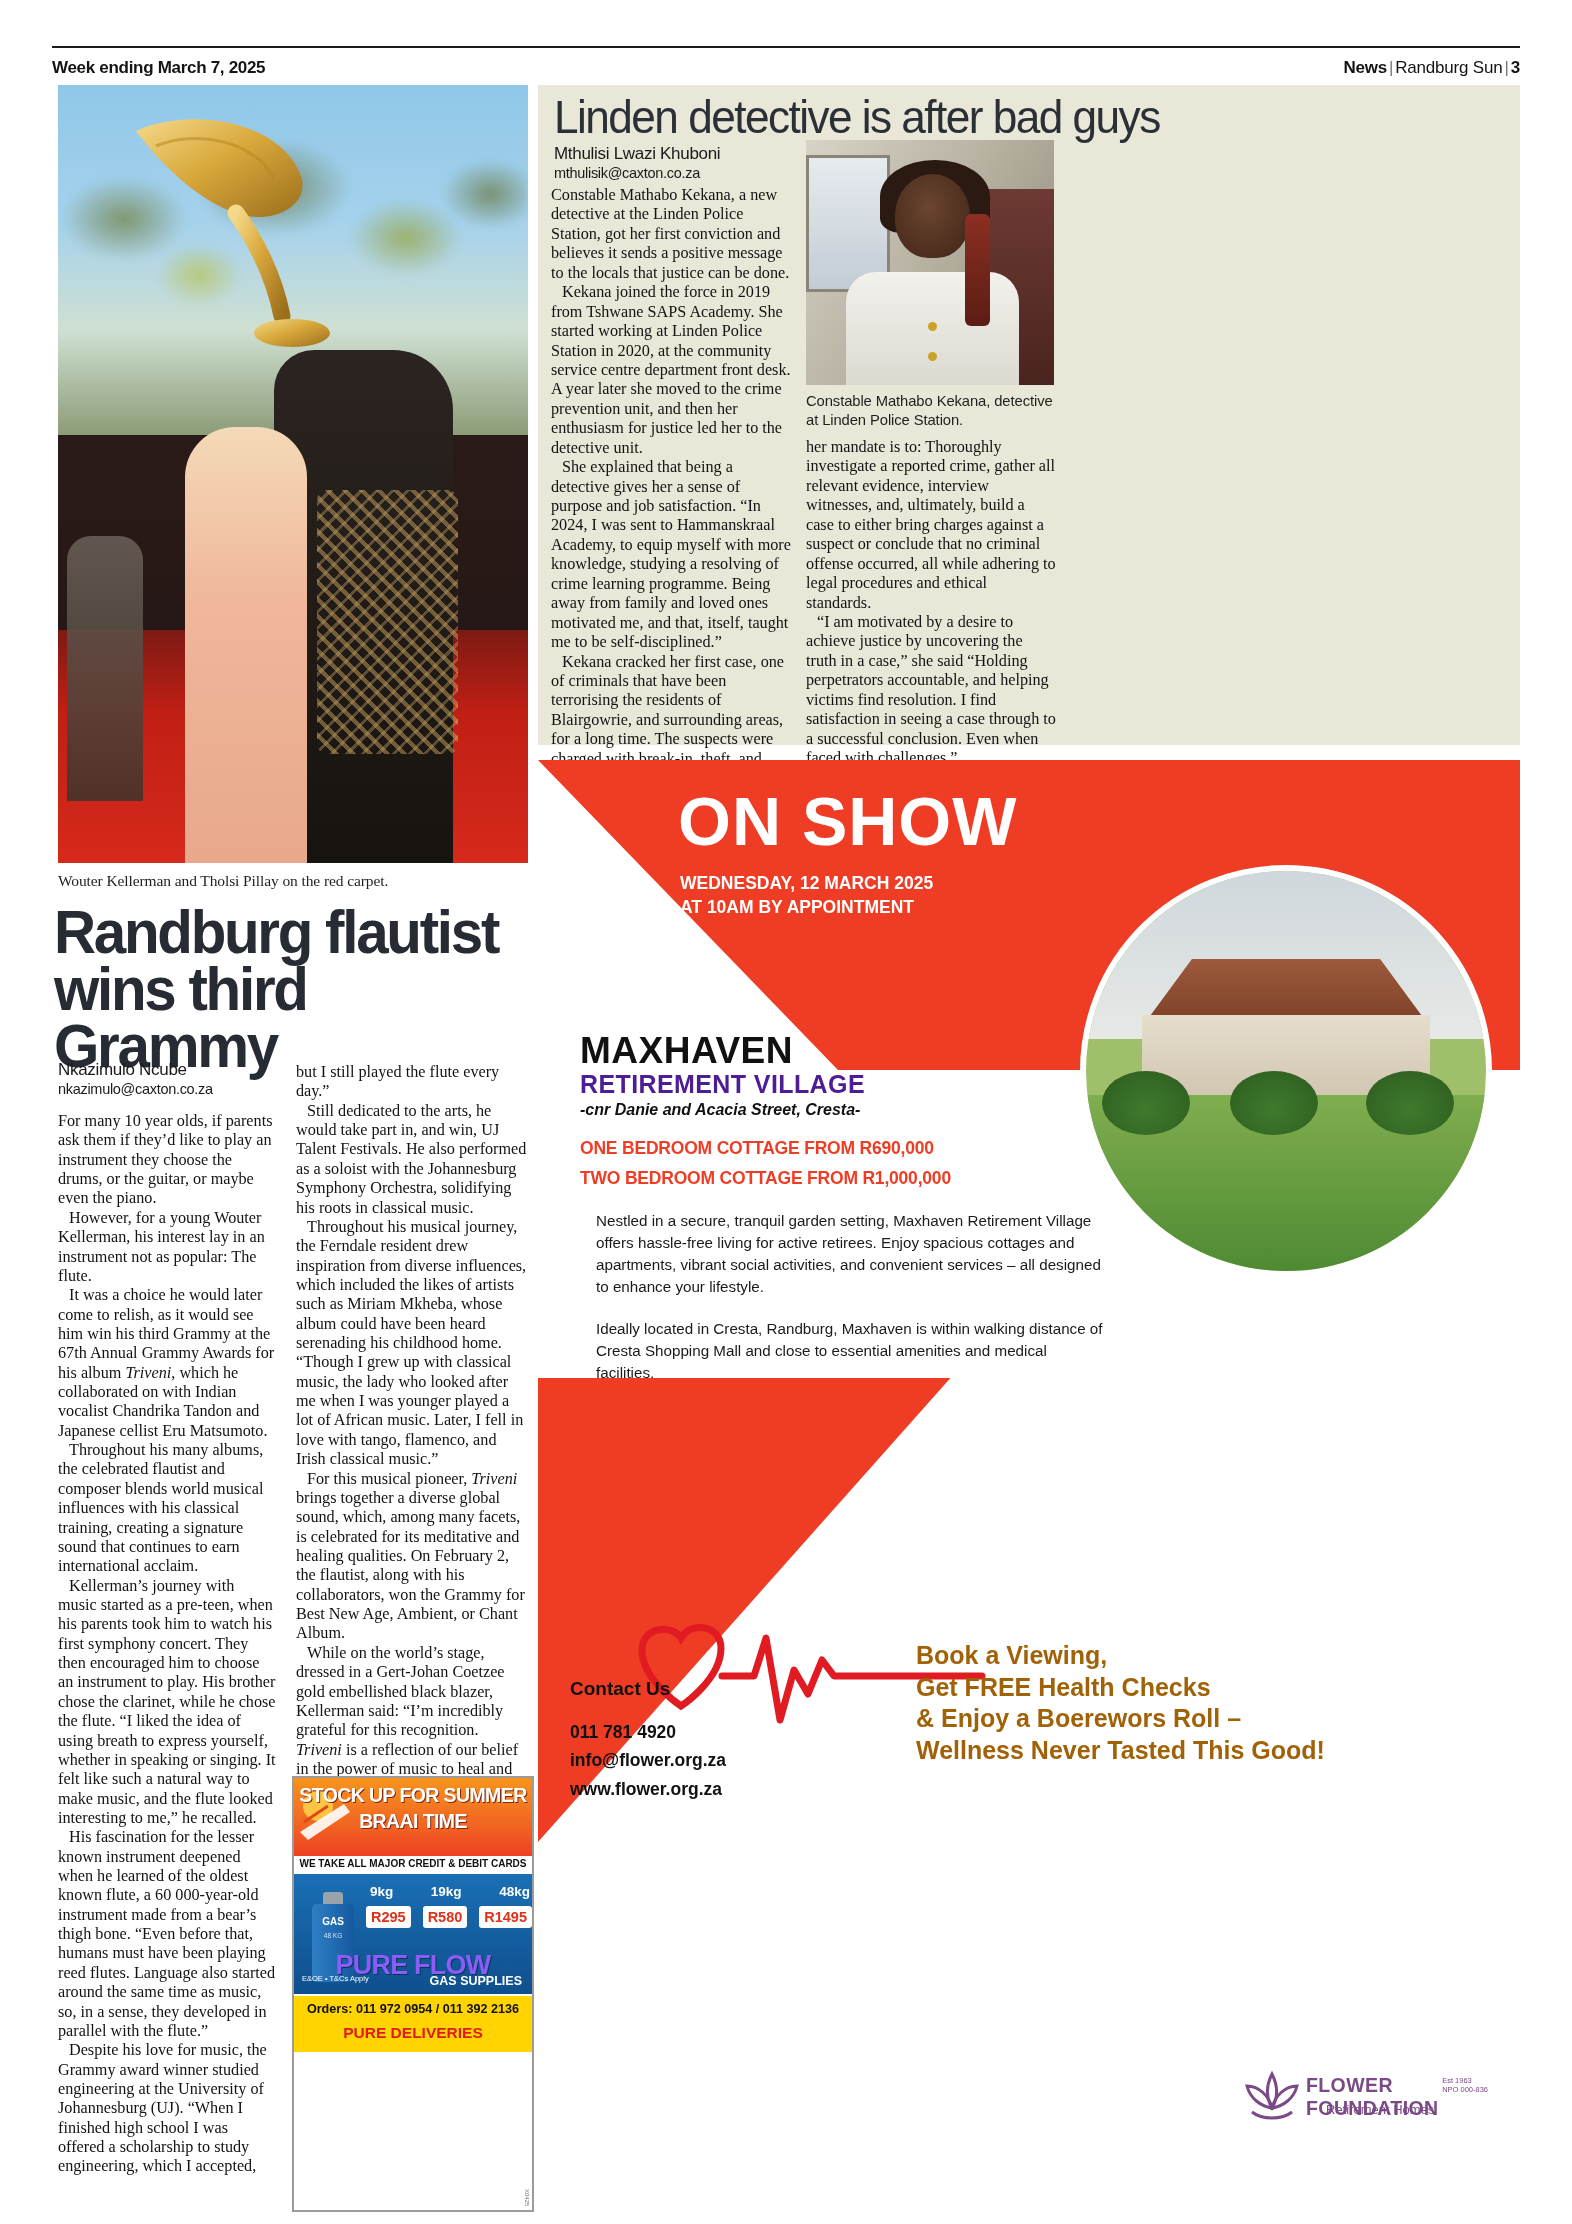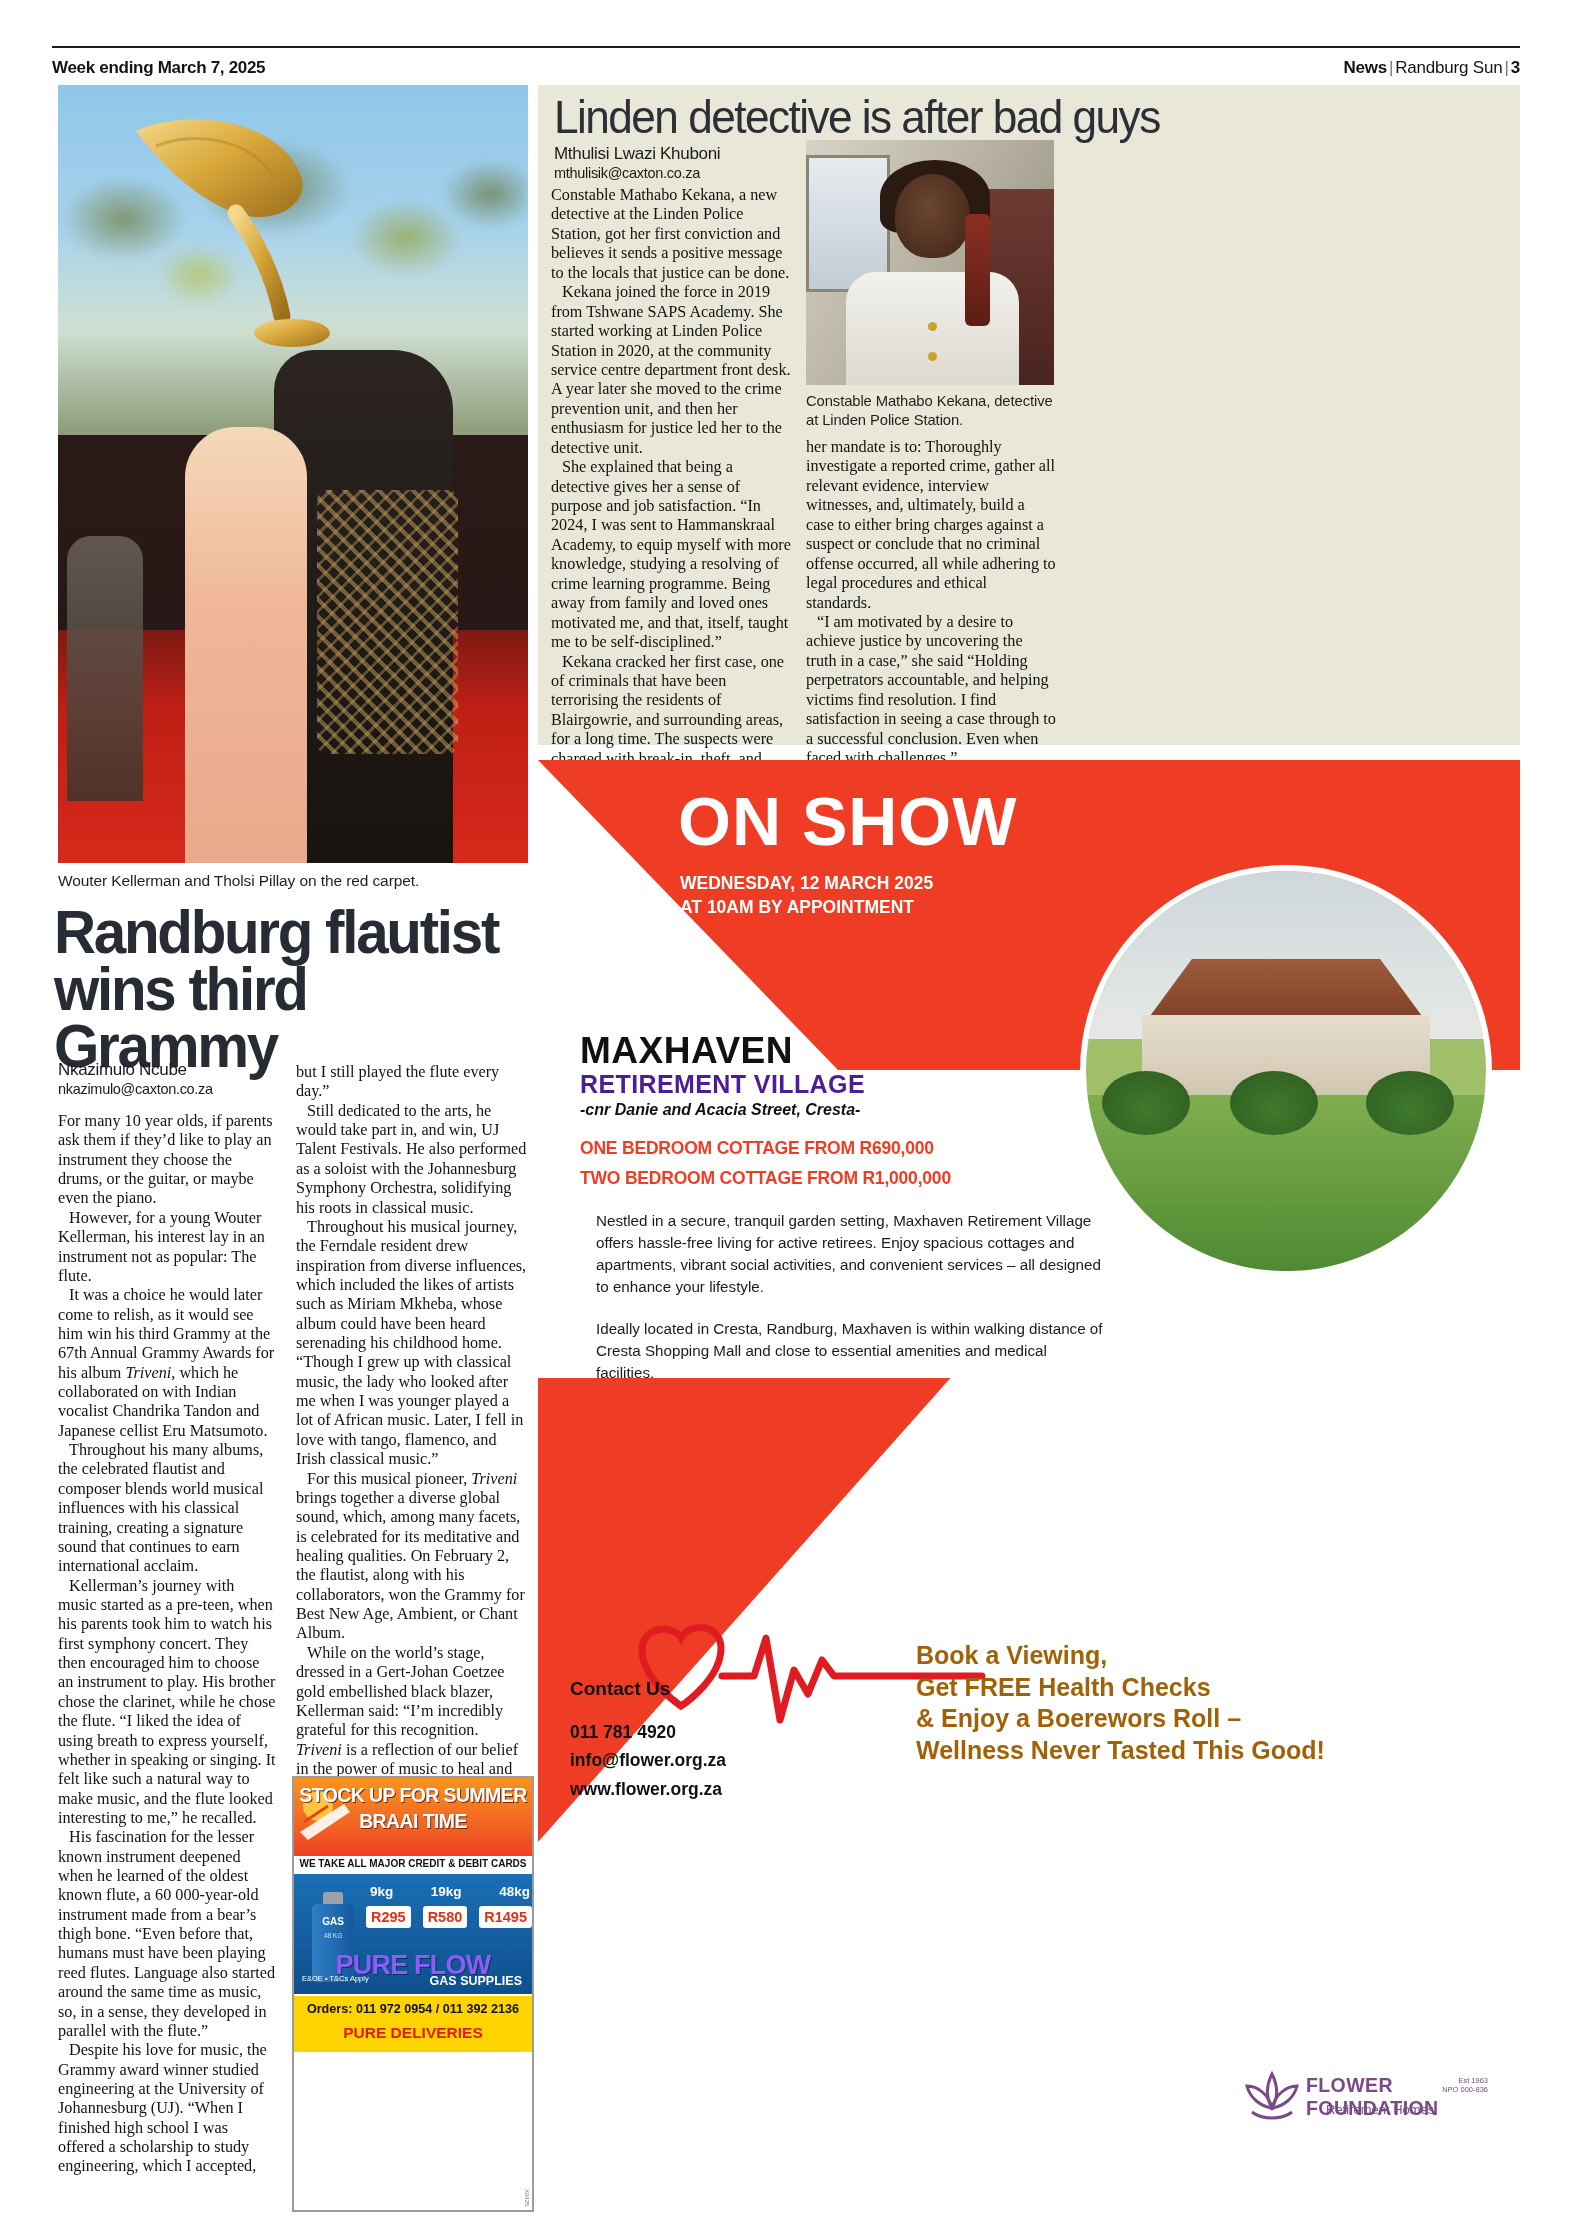--- a/index.html
+++ b/index.html
@@ -85,21 +85,21 @@
   .lead-photo .brocade {
     position: absolute; left: 55%; bottom: 14%; width: 30%; height: 34%;
     background:
       repeating-linear-gradient(45deg, rgba(200,160,90,.5) 0 4px, transparent 4px 12px),
       repeating-linear-gradient(-45deg, rgba(220,180,110,.35) 0 3px, transparent 3px 11px);
     border-radius: 10px;
   }
 
   .photo-caption {
     position: absolute; left: 58px; top: 872px; width: 470px;
-    font-family: Liberation Sans, sans-serif;
+    font-family: Liberation Serif, serif;
     font-size: 15.5px; color: #1f1f1f; letter-spacing: -0.1px;
   }
 
   .headline {
     position: absolute; left: 54px; top: 903px; width: 490px;
     font-family: "Liberation Sans", sans-serif;
     font-weight: bold; font-size: 62px; line-height: 0.92;
     color: #272b33; letter-spacing: -2.4px;
     transform: scaleX(0.94); transform-origin: left top;
   }
@@ -317,21 +317,21 @@
     font-weight: bold; font-size: 19.5px; color: #7a4a86; letter-spacing: 0.4px;
   }
   .fl-logo .sub {
     position: absolute; left: 84px; top: 56px;
     font-family: "Liberation Sans", sans-serif;
     font-size: 13px; color: #7a4a86;
   }
   .fl-logo .npo {
     position: absolute; right: 4px; top: 30px;
     font-family: "Liberation Sans", sans-serif;
-    font-size: 7.5px; color: #7a4a86; text-align: right; line-height: 1.25;
+    font-size: 7.5px; color: #7a4a86; text-align: left; line-height: 1.25;
   }
 
   
   .pureflow {
     position: absolute; left: 292px; top: 1776px; width: 242px; height: 436px;
     background: #ffffff; border: 2px solid #9b9b9b; overflow: hidden;
   }
   .pf-top {
     position: absolute; left: 0; top: 0; width: 100%; height: 78px;
     background: linear-gradient(180deg,#f7941e 0%, #f26522 60%, #ee4023 100%);

